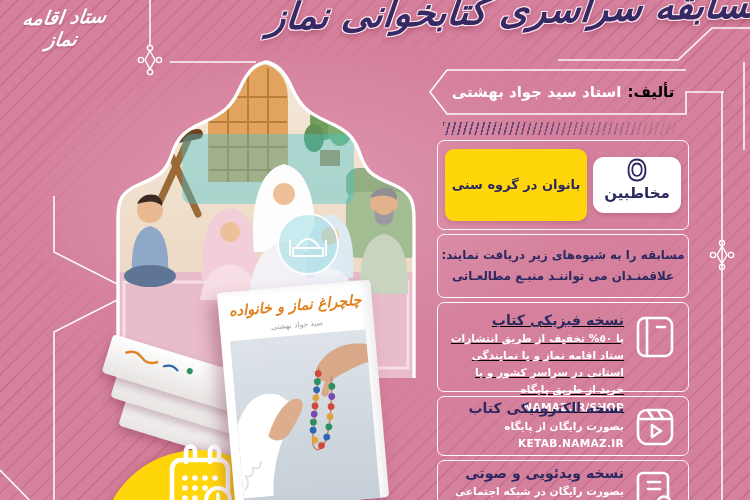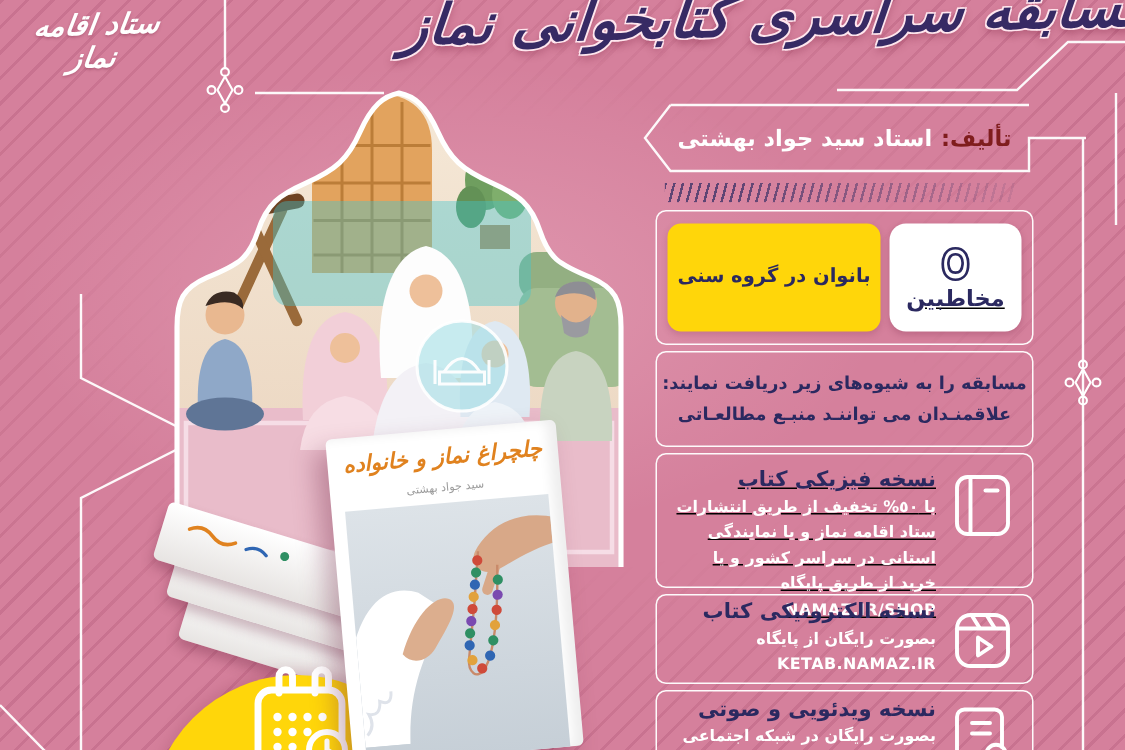--- a/index.html
+++ b/index.html
@@ -37,42 +37,41 @@
     color:#372a64;transform:skewX(-7deg) rotate(-1.5deg);
     text-shadow:-1px -1px 0 #ffe6ee,1px -1px 0 #ffe6ee,-1px 1px 0 #ffe6ee,1px 1px 0 #ffe6ee,0 3px 6px rgba(120,30,60,.4);
   }
 
   
   .author-line{
     position:absolute;left:437px;top:74px;width:252px;height:36px;z-index:4;
     display:flex;align-items:center;justify-content:center;gap:6px;direction:rtl;
     font-size:15px;font-weight:800;
   }
-  .author-line .lbl{color:#7f1d1d;}
+  .author-line .lbl{color:#000000;}
   .author-line .nm{color:#fff;}
 
   
   .fringe{
     position:absolute;left:443px;top:122px;width:234px;height:13px;z-index:4;
     background:repeating-linear-gradient(105deg, rgba(43,41,96,.7) 0 1.6px, rgba(0,0,0,0) 1.6px 5.6px);
     -webkit-mask-image:linear-gradient(to right,#000 20%,rgba(0,0,0,.12));
     mask-image:linear-gradient(to right,#000 20%,rgba(0,0,0,.12));
   }
 
   
   .obox{
     position:absolute;left:437px;width:252px;z-index:4;box-sizing:border-box;
     border:1.6px solid rgba(255,255,255,.96);border-radius:7px;
   }
   .box-audience{top:140px;height:90px;display:flex;flex-direction:row;direction:rtl;align-items:center;padding:7px;gap:6px;}
   .aud-pill{
-    background:#fff;border-radius:11px;width:88px;height:72px;flex:0 0 auto;
-    display:flex;flex-direction:column;align-items:center;justify-content:center;
+    background:#fff;border-radius:11px;width:88px;height:56px;flex:0 0 auto;
+    display:flex;flex-direction:column;align-items:center;
     box-shadow:0 2px 4px rgba(120,40,70,.25);
-    text-decoration:underline;
   }
   .aud-pill .aud-label{color:#2b2960;font-weight:800;font-size:15px;margin-top:1px;}
   .aud-yellow{
     background:#ffd60a;border-radius:9px;flex:1;height:72px;
     display:flex;flex-direction:column;align-items:center;justify-content:center;
     color:#2b2960;font-weight:800;font-size:13px;line-height:1.5;direction:rtl;text-align:center;
     box-shadow:0 2px 4px rgba(120,40,70,.2);
   }
   .box-intro{top:234px;height:64px;display:flex;align-items:center;justify-content:center;}
   .intro-text{

